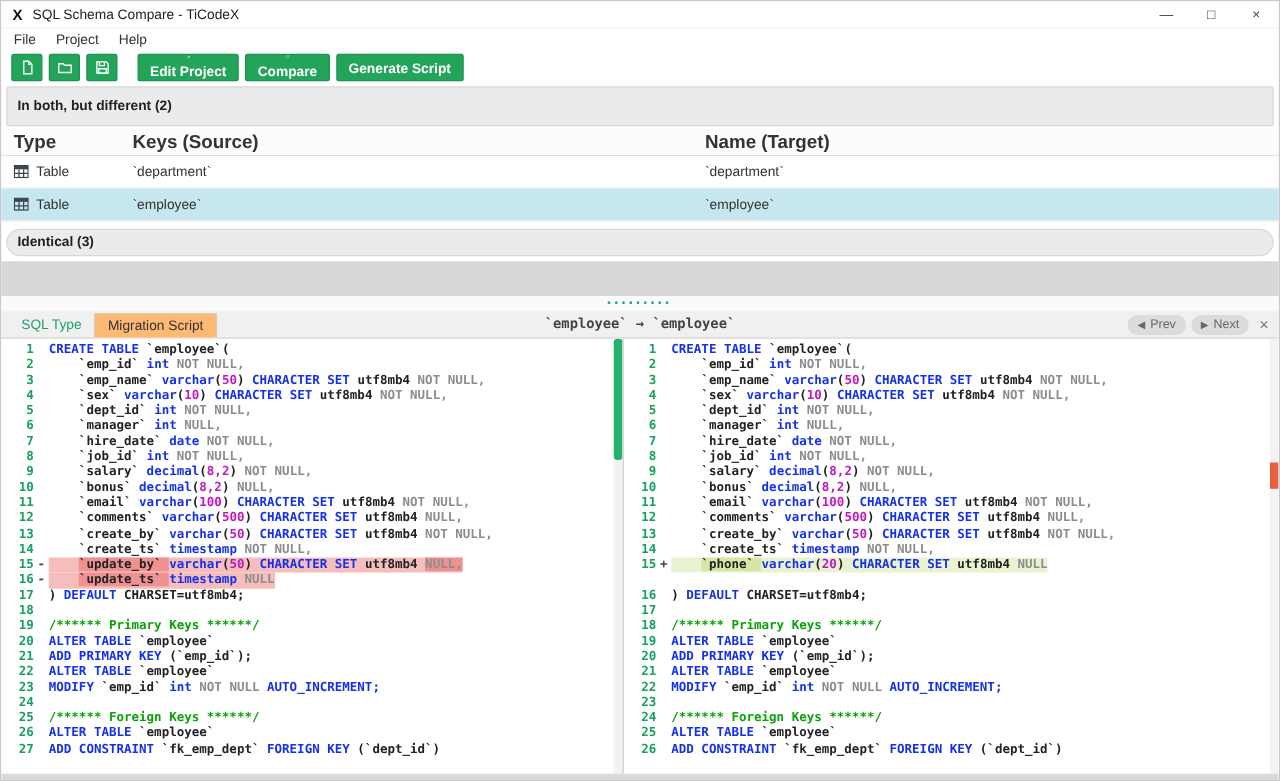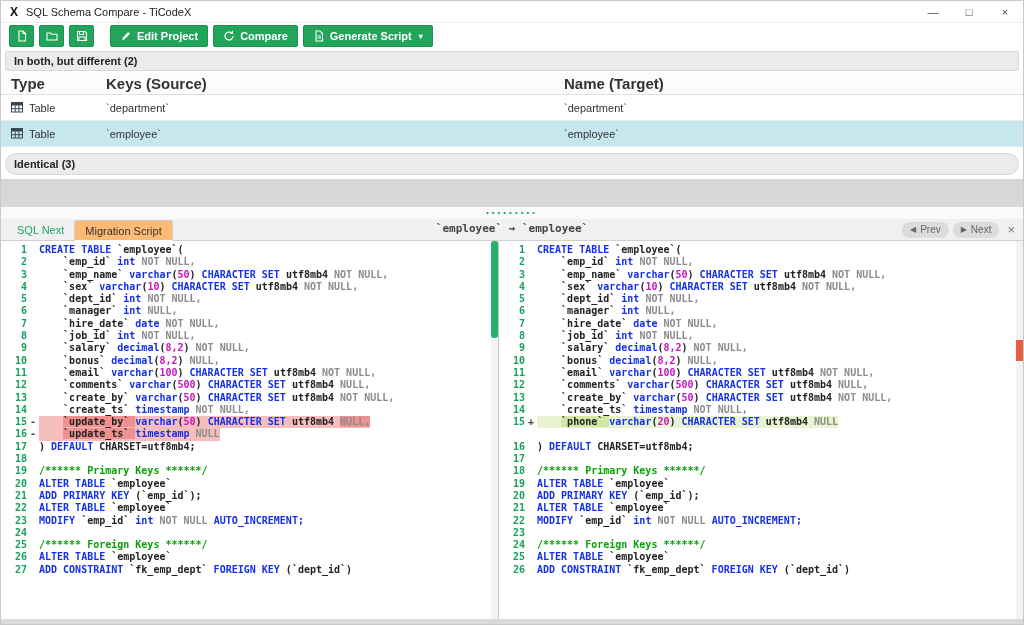--- a/index.html
+++ b/index.html
@@ -15,27 +15,27 @@
   .win-btn{width:36px;height:100%;display:flex;align-items:center;justify-content:center;font-size:11px;color:#444;cursor:pointer;}
 
   
   .menubar{height:18px;display:flex;align-items:center;background:#fff;flex:none;padding-left:2px;}
   .menu-item{font-size:11px;color:#333;padding:0 8px;cursor:pointer;}
 
   
   .toolbar{height:26px;display:flex;align-items:center;gap:5px;padding:0 8px;background:#fff;flex:none;}
   .tb{border:1px solid #1d9150;background:#22a45b;color:#fff;height:22px;border-radius:2px;display:flex;align-items:center;gap:5px;cursor:pointer;font-family:"Liberation Sans",sans-serif;}
   .tb.icon-only{width:25px;justify-content:center;}
-  .tb.labeled{padding:0 9px;font-size:11px;font-weight:bold;}
+  .tb.labeled{padding:0 9px;font-size:11px;font-weight:bold;flex-direction:column;}
   .tb svg{display:block;}
   .tb .caret{font-size:8px;margin-left:2px;}
   .tb-group-gap{width:6px;}
 
   
-  .section-bar{height:20px;margin:2px 4px 0 4px;background:#ebebeb;border:1px solid #d8d8d8;border-radius:2px;display:flex;align-items:center;padding-left:8px;font-size:11px;font-weight:bold;color:#222;cursor:pointer;flex:none;}
+  .section-bar{height:32px;margin:2px 4px 0 4px;background:#ebebeb;border:1px solid #d8d8d8;border-radius:2px;display:flex;align-items:center;padding-left:8px;font-size:11px;font-weight:bold;color:#222;cursor:pointer;flex:none;}
   .section-bar.gap-lg{margin-top:16px;height:22px;}
   .section-bar.gap-sm{margin-top:6px;height:22px;border-radius:11px;}
 
   
   .cmp-table{flex:none;margin-top:2px;}
   .thead{display:flex;height:22px;align-items:center;background:#fcfcfc;border-bottom:1px solid #e0e0e0;font-size:15px;font-weight:bold;color:#333;}
   .trow{display:flex;height:26px;align-items:center;font-size:11px;color:#333;border-bottom:1px solid #ececec;background:#fff;cursor:pointer;}
   .trow.selected{background:#c7e7ee;}
   .col-type{width:105px;padding-left:10px;display:flex;align-items:center;gap:6px;flex:none;}
   .col-src{width:458px;flex:none;}
@@ -94,20 +94,25 @@
   <div class="titlebar">
     <span class="app-icon">X</span>
     <span class="win-title">SQL Schema Compare - TiCodeX</span>
     <div class="win-controls">
       <span class="win-btn">—</span>
       <span class="win-btn">□</span>
       <span class="win-btn">×</span>
     </div>
   </div>
 
+  <div class="menubar">
+    <span class="menu-item">File</span>
+    <span class="menu-item">Project</span>
+    <span class="menu-item">Help</span>
+  </div>
 
   <div class="toolbar">
     <button class="tb icon-only">
       <svg width="12" height="12" viewBox="0 0 12 12">
           <path d="M3 1h4l2.5 2.5V11H3z" fill="none" stroke="#fff" stroke-width="1.1"></path>
           <path d="M7 1v2.5h2.5" fill="none" stroke="#fff" stroke-width="1.1"></path>
         </svg>
     </button>
     <button class="tb icon-only">
       <svg width="12" height="12" viewBox="0 0 12 12">
@@ -185,21 +190,21 @@
   </div>
 
   <div class="gray-band"></div>
 
   <div class="splitter">
     <span class="dots">•••••••••</span>
   </div>
 
   <div class="pane-header">
     <div class="tabs">
-      <div class="tab sqlview">SQL Next</div>
+      <div class="tab sqlview">SQL Type</div>
       <div class="tab active">Migration Script</div>
     </div>
     <div class="pane-title">`employee` → `employee`</div>
     <div class="pane-nav">
       <button class="nav-btn">
         <span class="nav-ico">◀</span>
         <span>Prev</span>
       </button>
       <button class="nav-btn">
         <span class="nav-ico">▶</span>

